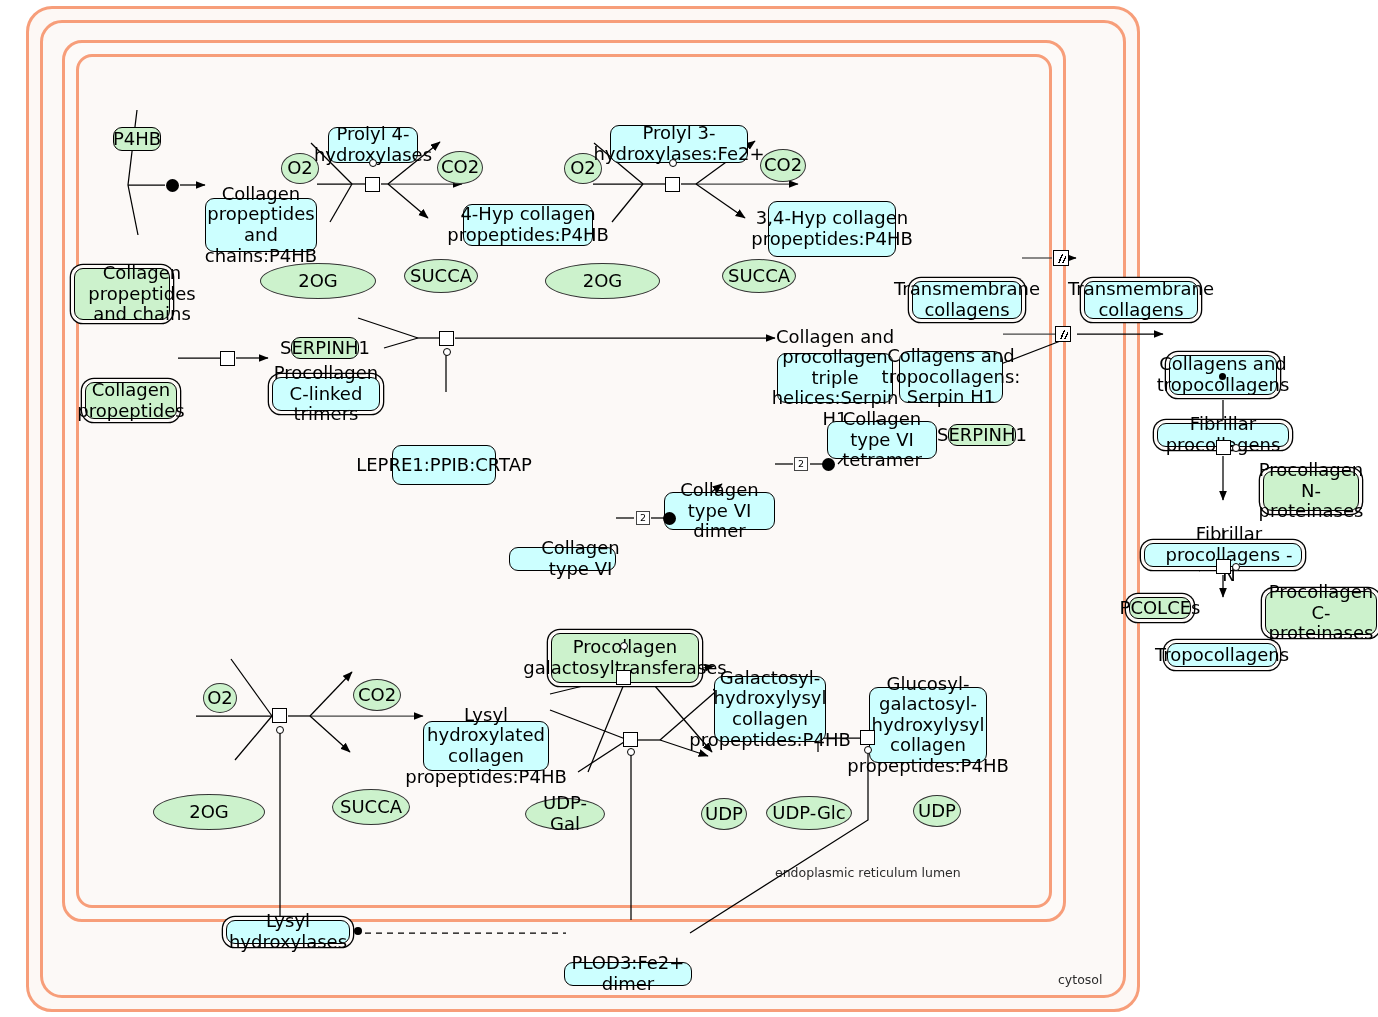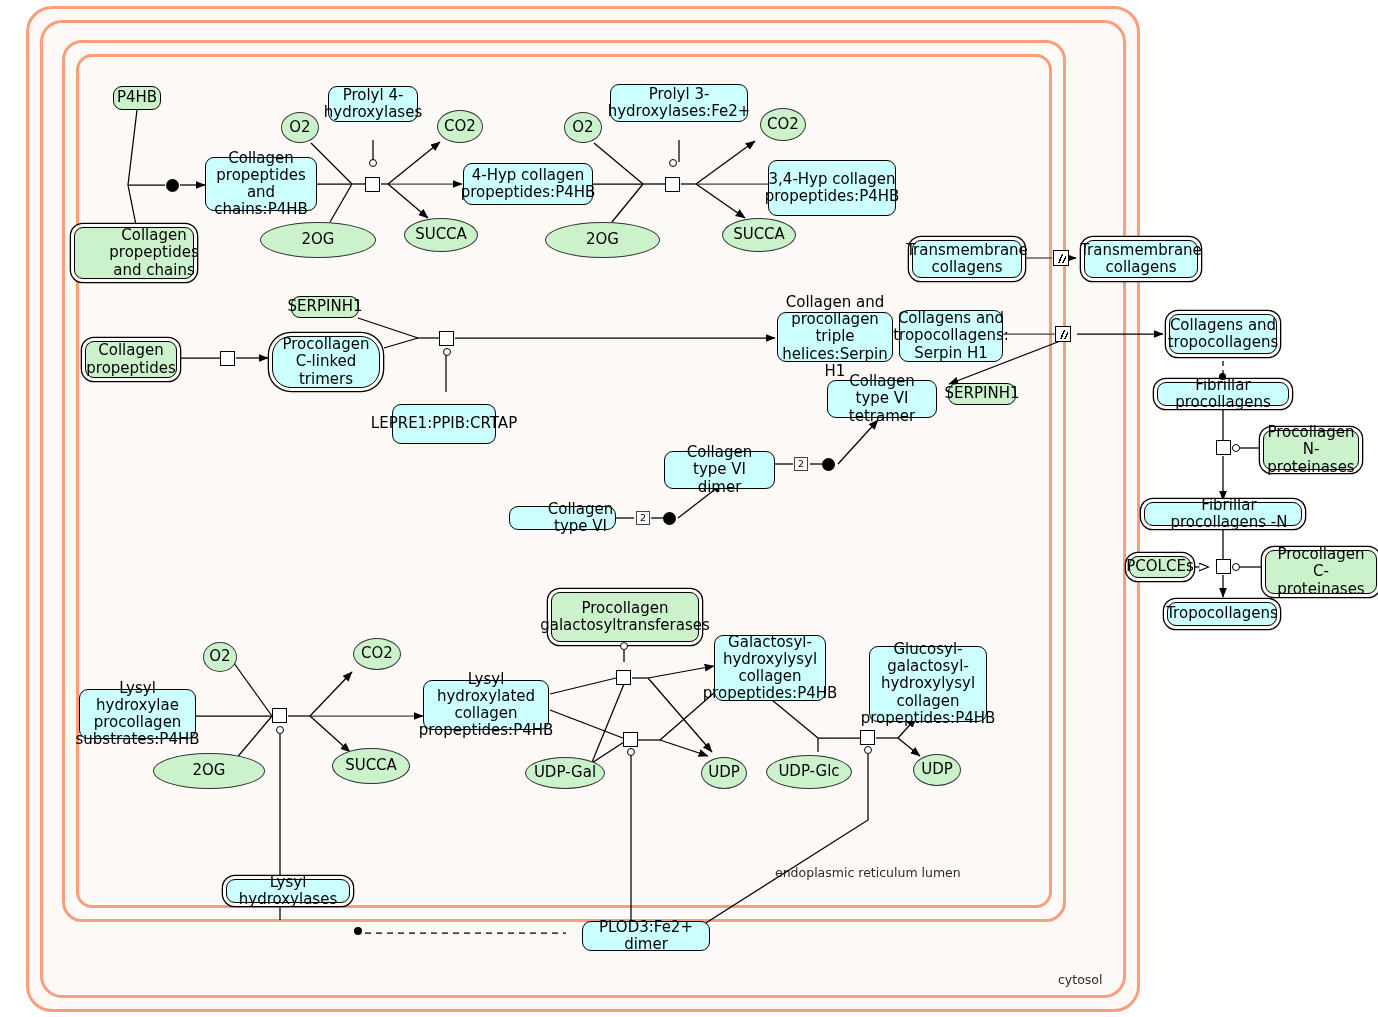--- a/index.html
+++ b/index.html
@@ -32,22 +32,23 @@
   }
   .comp-label{
     position:absolute;font-size:12.5px;color:#2b2b2b;white-space:nowrap;
   }
 
   
   .node{
     position:absolute;box-sizing:border-box;
     display:flex;align-items:center;justify-content:center;
     text-align:center;line-height:1.14;
-    font-size:15px;color:#000;
+    font-size:18px;color:#000;
     padding:2px 4px;
+    margin-top:41px;
   }
   .node span{display:block;}
 
   
   .ent{
     background:#ccffff;border:1.3px solid #000;
     border-radius:9px;
   }
   
   .ent.dbl{box-shadow:0 0 0 3px #fdfaf8,0 0 0 4.3px #000;}
@@ -206,21 +207,21 @@
       <path d="M868,754 L868,820 L690,933"></path>
 
       <path d="M365,933 L566,933" stroke-dasharray="6,5"></path>
     </g>
   </svg>
 
   <div class="node prot" style="left:113px;top:86px;width:48px;height:24px;">
     <span>P4HB</span>
   </div>
 
-  <div class="node prot dbl" style="left:74px;top:227px;width:120px;height:52px;padding-left:44px;">
+  <div class="node prot dbl" style="left:74px;top:227px;width:96px;height:52px;padding-left:44px;">
     <span>Collagen propeptides and chains</span>
   </div>
 
   <div class="node ent" style="left:205px;top:157px;width:112px;height:54px;">
     <span>Collagen propeptides and chains:P4HB</span>
   </div>
 
   <div class="node mol" style="left:281px;top:112px;width:38px;height:31px;">
     <span>O2</span>
   </div>
@@ -270,21 +271,21 @@
   </div>
 
   <div class="node prot dbl" style="left:85px;top:341px;width:92px;height:37px;">
     <span>Collagen propeptides</span>
   </div>
 
   <div class="node prot" style="left:291px;top:296px;width:68px;height:22px;">
     <span>SERPINH1</span>
   </div>
 
-  <div class="node ent dbl" style="left:272px;top:336px;width:108px;height:52px;border-radius:19px;">
+  <div class="node ent dbl" style="left:272px;top:336px;width:108px;height:34px;">
     <span>Procollagen C-linked trimers</span>
   </div>
 
   <div class="node ent" style="left:392px;top:404px;width:104px;height:40px;">
     <span>LEPRE1:PPIB:CRTAP</span>
   </div>
 
   <div class="node ent" style="left:777px;top:312px;width:116px;height:50px;">
     <span>Collagen and procollagen triple helices:Serpin H1</span>
   </div>
@@ -346,23 +347,20 @@
   </div>
 
   <div class="node mol" style="left:203px;top:642px;width:34px;height:30px;">
     <span>O2</span>
   </div>
 
   <div class="node mol" style="left:353px;top:638px;width:48px;height:32px;">
     <span>CO2</span>
   </div>
 
-  <div class="node ent" style="left:79px;top:689px;width:117px;height:50px;">
-    <span>Lysyl hydroxylae procollagen substrates:P4HB</span>
-  </div>
 
   <div class="node mol" style="left:153px;top:753px;width:112px;height:36px;">
     <span>2OG</span>
   </div>
 
   <div class="node mol" style="left:332px;top:748px;width:78px;height:36px;">
     <span>SUCCA</span>
   </div>
 
   <div class="node ent" style="left:423px;top:680px;width:126px;height:50px;">
@@ -394,21 +392,21 @@
   </div>
 
   <div class="node mol" style="left:913px;top:754px;width:48px;height:32px;">
     <span>UDP</span>
   </div>
 
   <div class="node ent dbl" style="left:226px;top:879px;width:124px;height:24px;">
     <span>Lysyl hydroxylases</span>
   </div>
 
-  <div class="node ent" style="left:582px;top:921px;width:128px;height:30px;">
+  <div class="node ent" style="left:564px;top:921px;width:128px;height:24px;">
     <span>PLOD3:Fe2+ dimer</span>
   </div>
 
   <div class="rxn" style="left:365px;top:177px;"></div>
   <div class="catdot" style="left:369px;top:159px;"></div>
 
   <div class="rxn" style="left:665px;top:177px;"></div>
   <div class="catdot" style="left:669px;top:159px;"></div>
 
   <div class="rxn" style="left:220px;top:351px;"></div>

